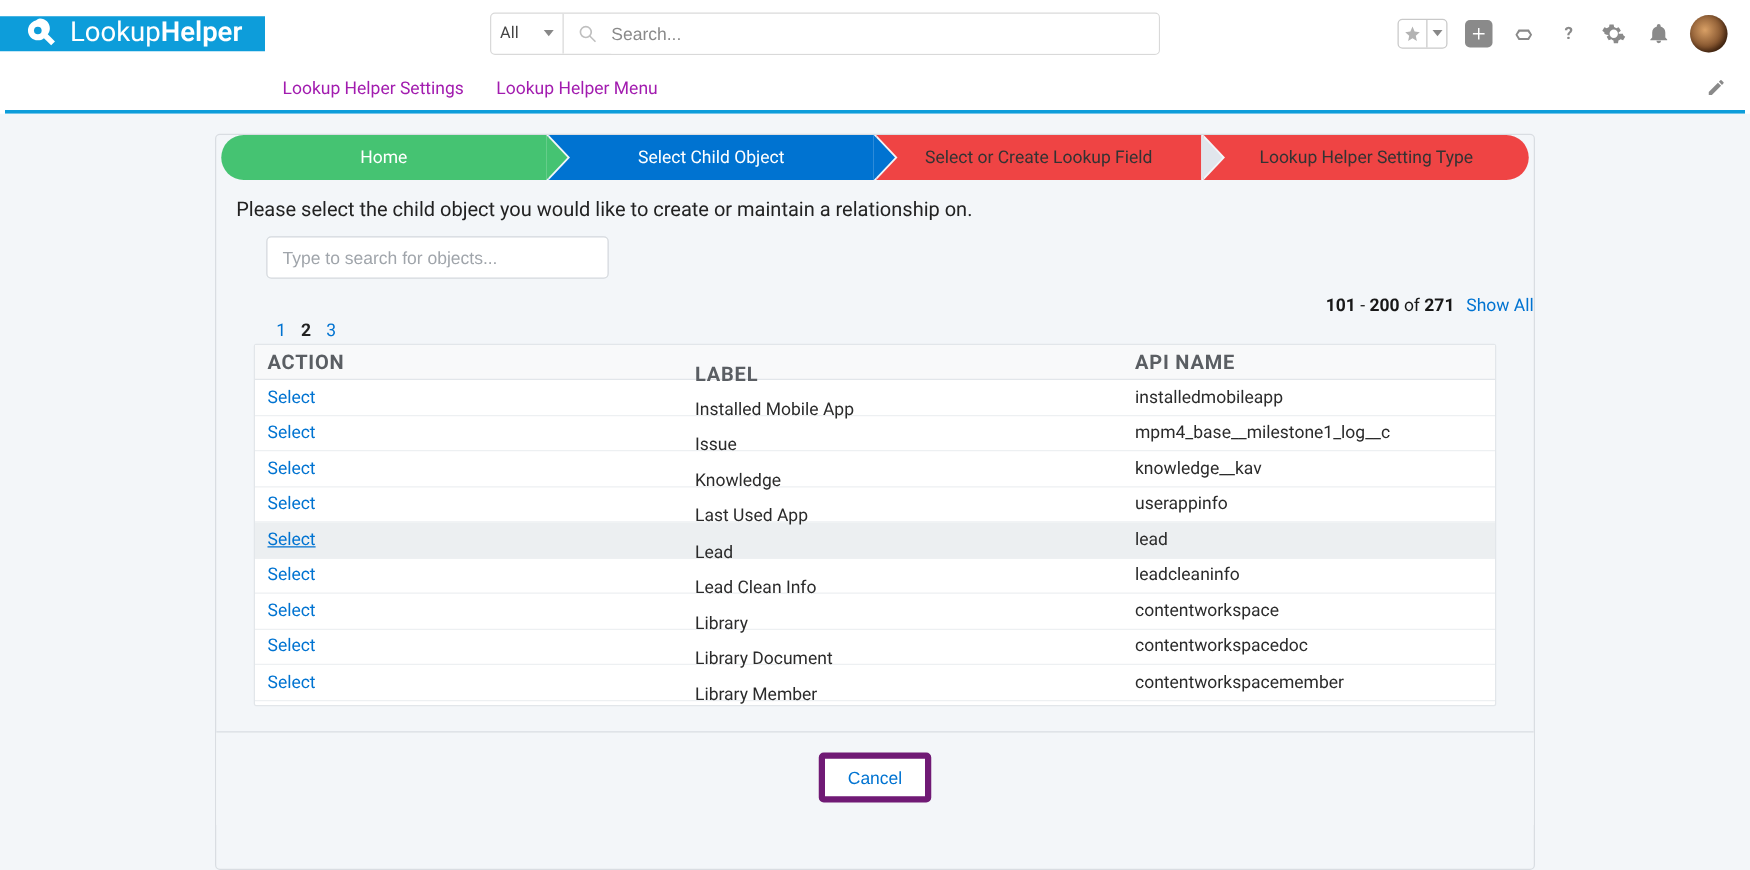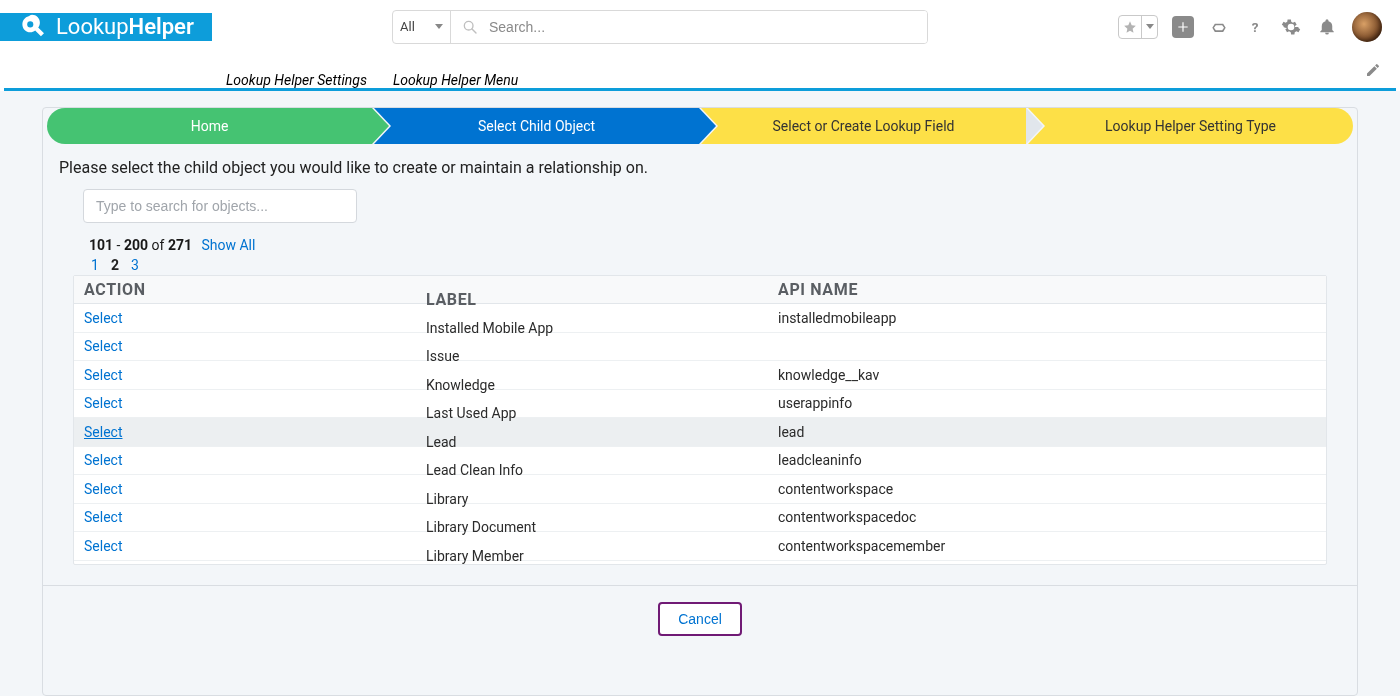--- a/index.html
+++ b/index.html
@@ -130,27 +130,26 @@
   .avatar {
     width: 30px; height:30px; border-radius:50%;
     background: radial-gradient(circle at 40% 40%, #d9a066, #6b3e1e 70%, #2f1a0a);
     box-shadow: inset -2px -2px 4px rgba(0,0,0,.4);
   }
 
   
   .nav-tabs {
     height: 34px;
     display:flex;
-    align-items:flex-end;
+    align-items:center;
     padding-left: 226px;
     gap: 26px;
     font-size: 14px;
-    color:#000000;
+    color:#a21caf;
     position:relative;
-    font-style:italic;
   }
   .nav-tabs .tab { cursor:pointer; }
   .edit-pencil {
     position:absolute; right:18px; top:7px;
     color:#8a8a8a; cursor:pointer;
     width:18px; height:18px;
     display:flex; align-items:center; justify-content:center;
   }
 
   
@@ -158,21 +157,21 @@
 
   
   .page-body {
     background:#f3f6f9;
     padding-top: 16px;
     height: calc(696px - 54px - 34px - 3px);
     display:flex;
     justify-content:center;
   }
   .card {
-    width: 1316px;
+    width: 1056px;
     background:#f3f6f9;
     border:1px solid #d9dde2;
     border-radius:4px;
     display:flex;
     flex-direction:column;
   }
 
   
   .path {
     display:flex;
@@ -181,21 +180,21 @@
     padding: 0 4px;
   }
   .step {
     position:relative;
     flex:1;
     display:flex;
     align-items:center;
     justify-content:center;
     font-size:14px;
     color:#333;
-    background:#fde047;
+    background:#ef4444;
     margin-right:2px;
   }
   .step::after {
     content:"";
     position:absolute;
     right:-17px;
     top:0;
     width:0; height:0;
     border-top:18px solid transparent;
     border-bottom:18px solid transparent;
@@ -250,20 +249,21 @@
     font-size:14px;
     outline:none;
     background:#fff;
   }
   .object-search::placeholder { color:#a0a5ab; }
 
   
   .pg-info {
     padding-left: 46px;
     font-size:14px;
+    text-align:right;
   }
   .pg-info .range b { font-weight:700; }
   .show-all { color:#0073d1; cursor:pointer; margin-left:6px; }
   .pg-pages {
     margin: 4px 0 2px 48px;
     font-size:14px;
   }
   .pg-pages span { margin-right:12px; cursor:pointer; color:#0073d1; }
   .pg-pages span.current { color:#222; font-weight:700; }
 
@@ -318,21 +318,21 @@
   .card-footer {
     border-top:1px solid #d9dde2;
     display:flex;
     justify-content:center;
     padding: 16px 0 18px 0;
     margin-top: 20px;
     background:#f3f6f9;
   }
   .btn-cancel {
     background:#fff;
-    border:2px solid #701a75;
+    border:5px solid #701a75;
     color:#0073d1;
     font-size:14px;
     padding:7px 18px;
     border-radius:4px;
     cursor:pointer;
   }
 
   
   svg { display:block; }
 </style>
@@ -458,20 +458,21 @@
       </div>
       <div class="tbl-body" id="tbl-body">
           <div class="row">
             <div class="col-action">Select</div>
             <div class="col-label">Installed Mobile App</div>
             <div class="col-api">installedmobileapp</div>
           </div>
           <div class="row">
             <div class="col-action">Select</div>
             <div class="col-label">Issue</div>
+            <div class="col-api">mpm4_base__milestone1_log__c</div>
           </div>
           <div class="row">
             <div class="col-action">Select</div>
             <div class="col-label">Knowledge</div>
             <div class="col-api">knowledge__kav</div>
           </div>
           <div class="row">
             <div class="col-action">Select</div>
             <div class="col-label">Last Used App</div>
             <div class="col-api">userappinfo</div>

